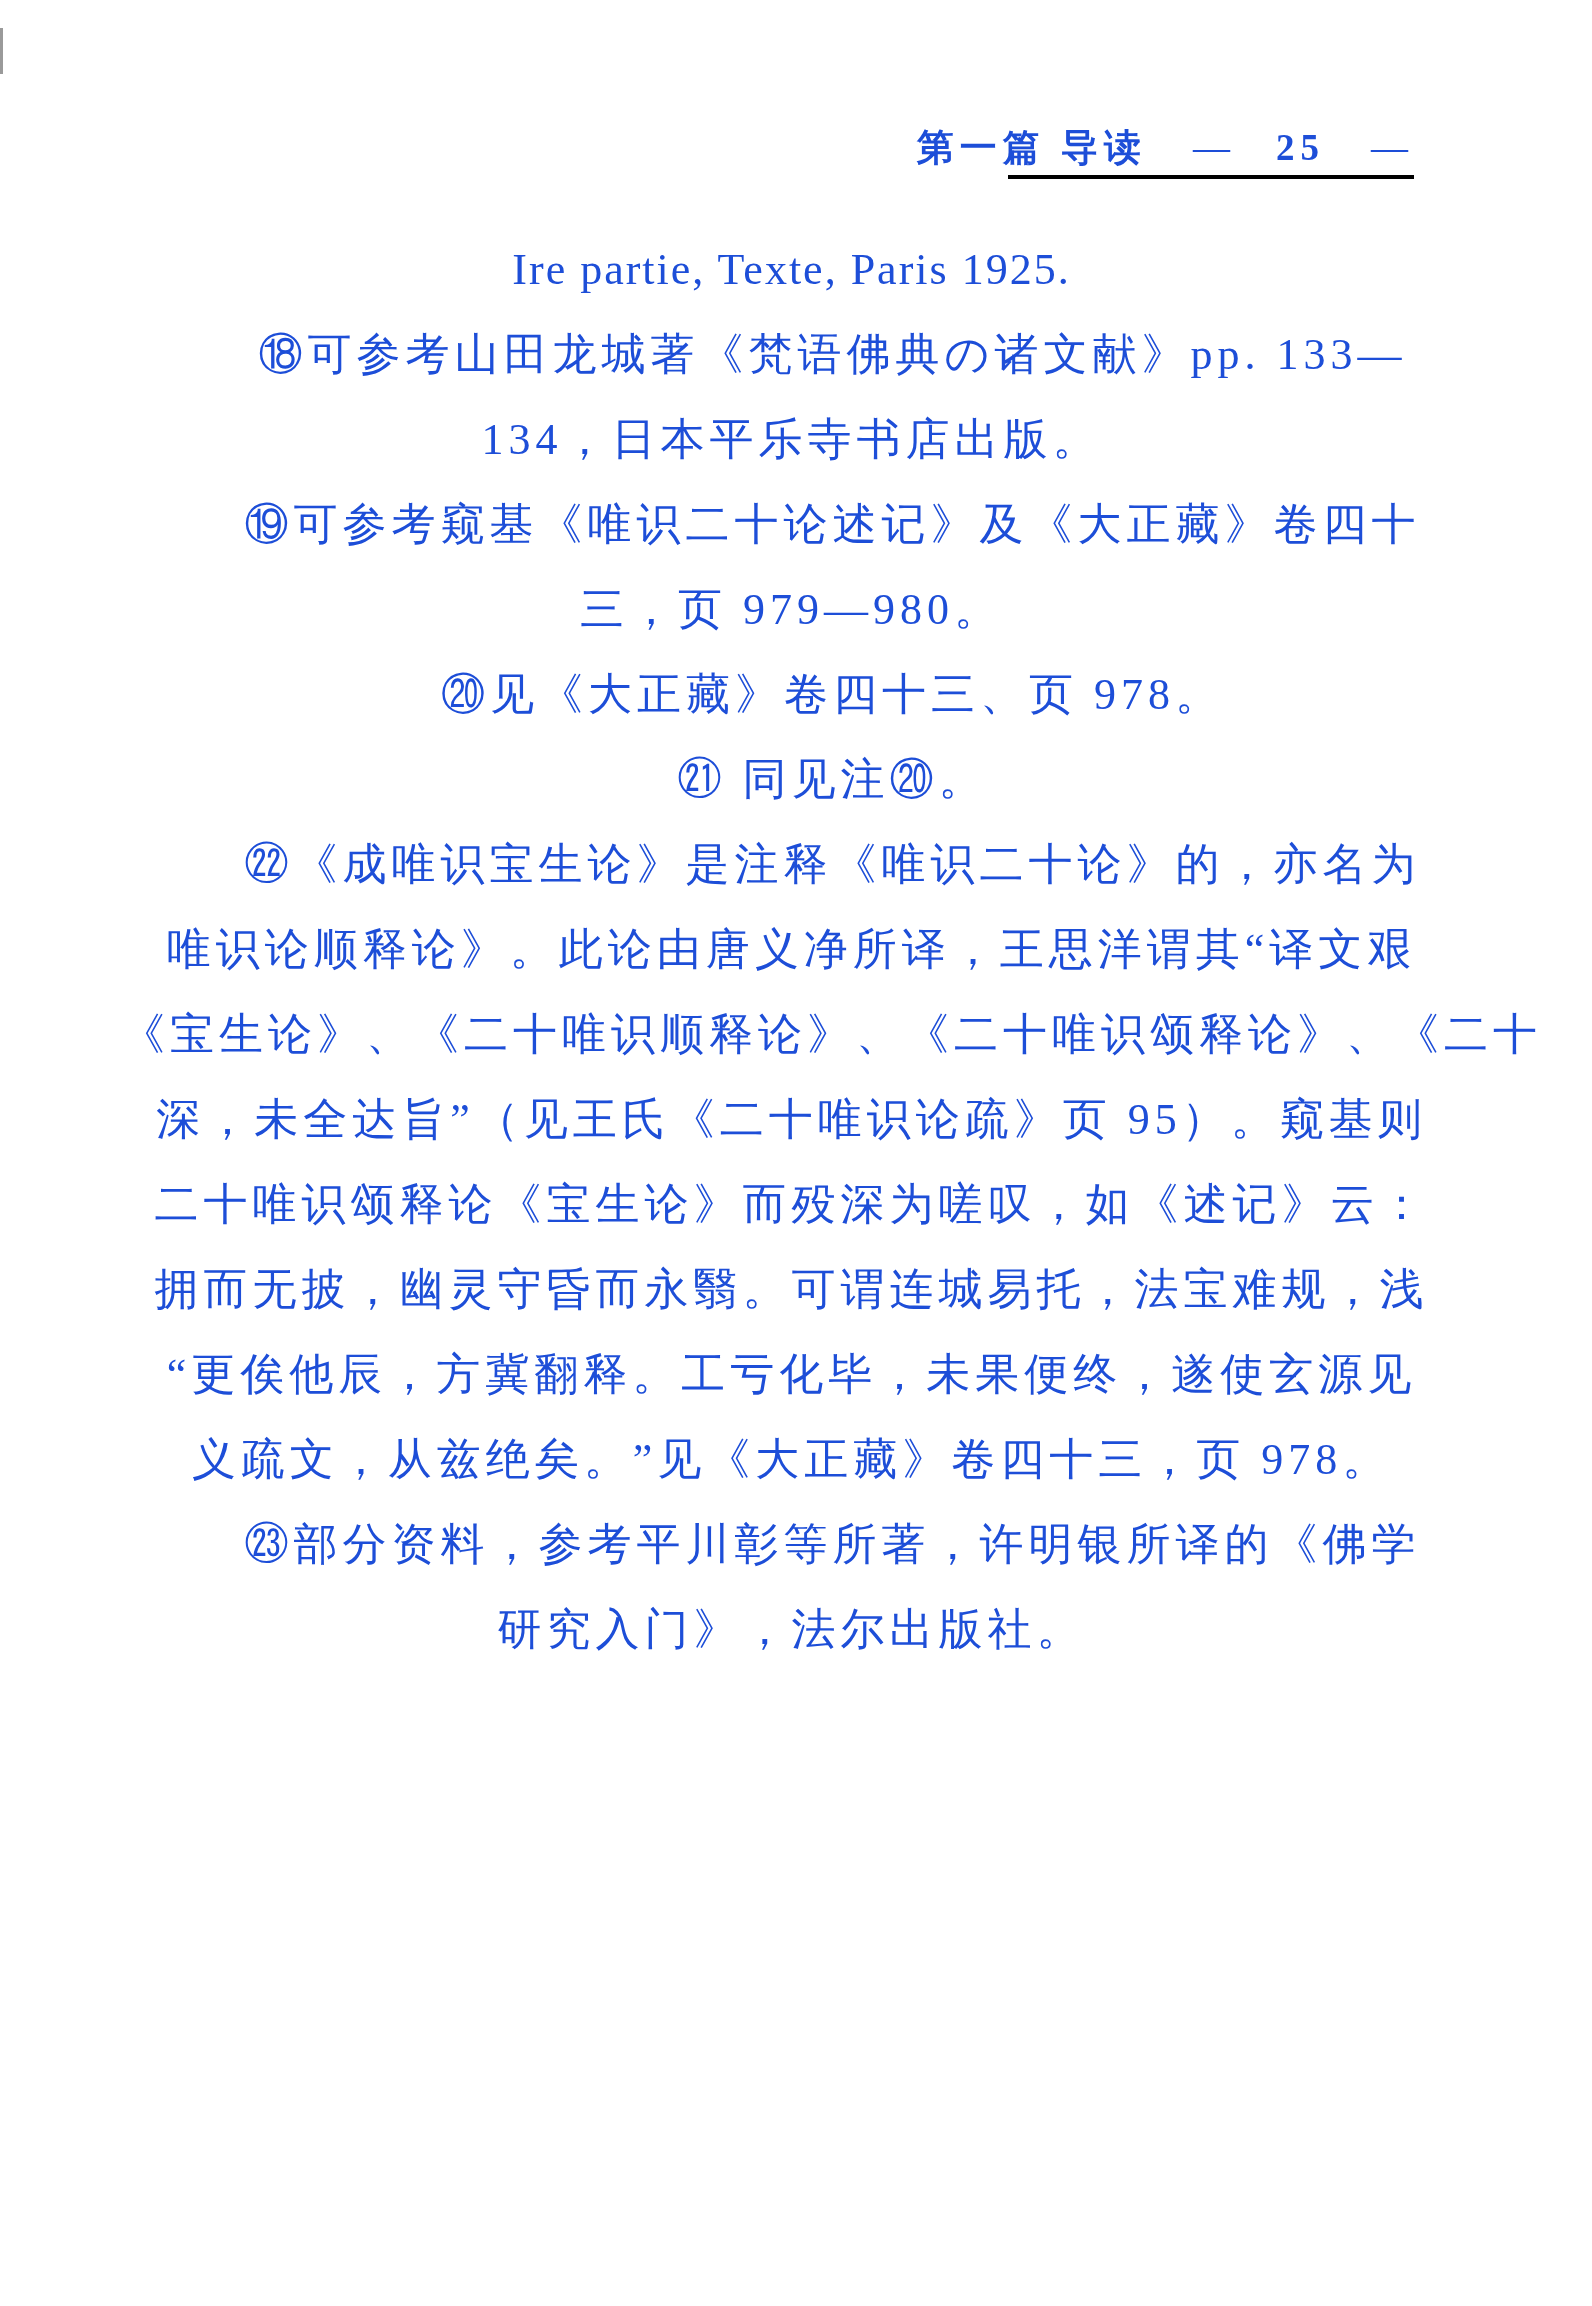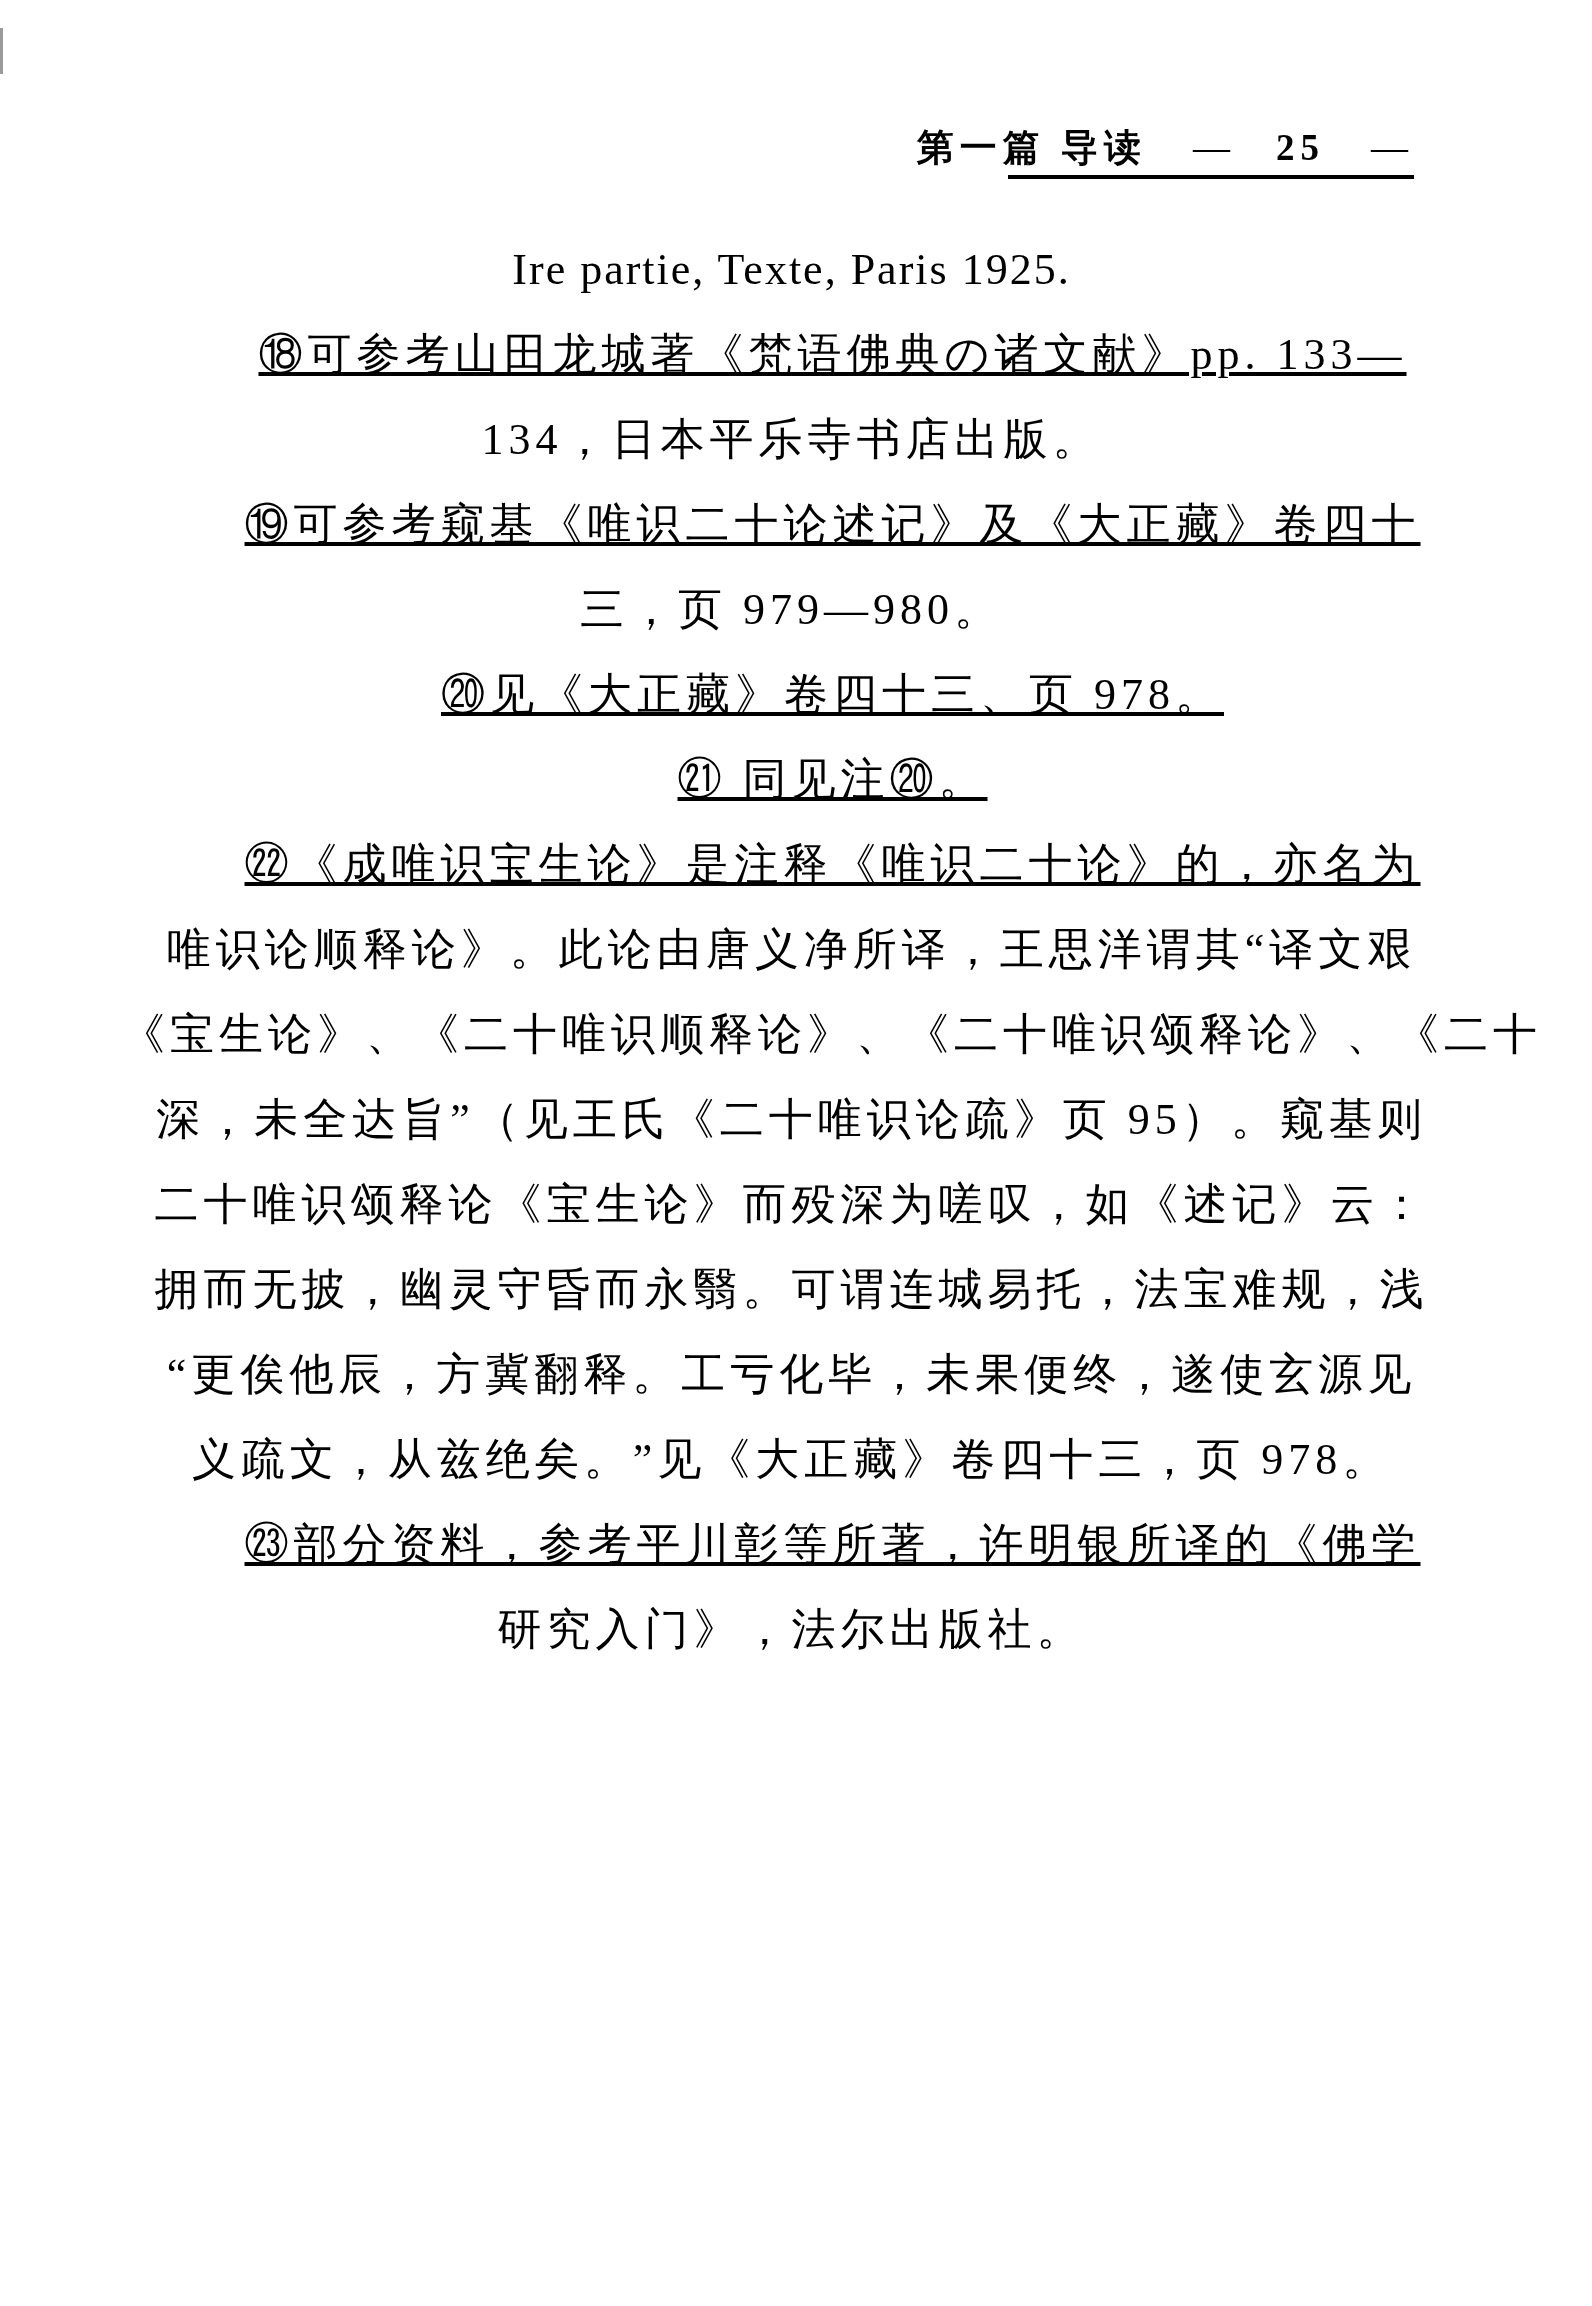--- a/index.html
+++ b/index.html
@@ -6,21 +6,21 @@
     margin: 0;
     padding: 0;
     background: #e8e8e8;
   }
   .page {
     position: relative;
     width: 1592px;
     height: 2306px;
     margin: 0 auto;
     background: #ffffff;
-    color: #000000;
+    color: #1d4ed8;
     font-family: "Liberation Serif", "DejaVu Serif", serif;
     overflow: hidden;
   }
   
   .running-header {
     position: absolute;
     top: 123px;
     right: 184px;
     display: flex;
     align-items: baseline;
@@ -53,21 +53,20 @@
   .line {
     height: 85px;
     line-height: 85px;
     font-size: 44px;
     letter-spacing: 5px;
     white-space: nowrap;
     overflow: visible;
   }
   .line.indent {
     padding-left: 82px;
-    text-decoration: underline;
   }
   .line.latin {
     letter-spacing: 2px;
   }
   
   .scan-artifact {
     position: absolute;
     left: 0;
     top: 28px;
     width: 3px;

